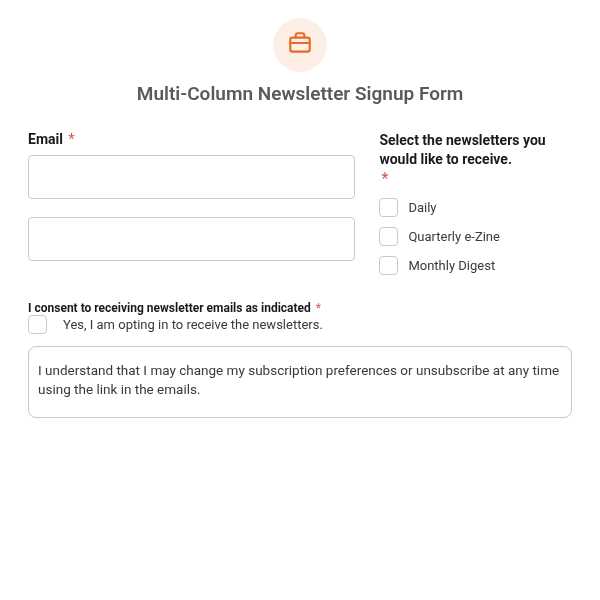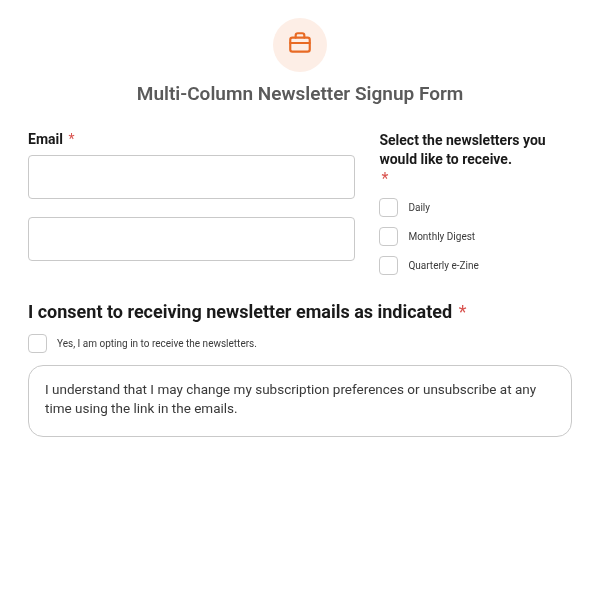--- a/index.html
+++ b/index.html
@@ -60,40 +60,40 @@
   margin: 10px 0;
 }
 .checkbox {
   width: 19px; height: 19px;
   border: 1px solid #c9c9c9;
   border-radius: 4px;
   flex-shrink: 0;
   background: #fff;
 }
 .opt-text {
-  font-size: 10px;
+  font-size: 13px;
   color: #3a3a3a;
 }
 .consent-section { margin-top: 16px; }
 .consent-label {
   font-weight: 700;
-  font-size: 18px;
+  font-size: 12px;
   color: #1a1a1a;
-  margin-bottom: 12px;
+  margin-bottom: 0;
 }
 .consent-option {
   display: flex;
   align-items: center;
-  gap: 10px;
+  gap: 16px;
   margin-bottom: 12px;
 }
 .disclaimer-box {
   border: 1px solid #c9c9c9;
-  border-radius: 15px;
-  padding: 14px 16px;
+  border-radius: 8px;
+  padding: 14px 9px;
   font-size: 13.5px;
   color: #3a3a3a;
   line-height: 1.45;
   min-height: 72px;
 }
 </style>
 </head>
 <body>
 
 <div class="icon-wrap">
@@ -130,25 +130,25 @@
       <span>Select the newsletters you would like to receive.</span>
     </div>
     <span class="req">*</span>
 
     <div class="check-option">
       <span class="checkbox"></span>
       <span class="opt-text">Daily</span>
     </div>
     <div class="check-option">
       <span class="checkbox"></span>
-      <span class="opt-text">Monthly Digest</span>
+      <span class="opt-text">Quarterly e-Zine</span>
     </div>
     <div class="check-option">
       <span class="checkbox"></span>
-      <span class="opt-text">Quarterly e-Zine</span>
+      <span class="opt-text">Monthly Digest</span>
     </div>
   </div>
 </div>
 
 <div class="consent-section">
   <div class="consent-label">
     <span>I consent to receiving newsletter emails as indicated</span>
     <span class="req">*</span>
   </div>
 

